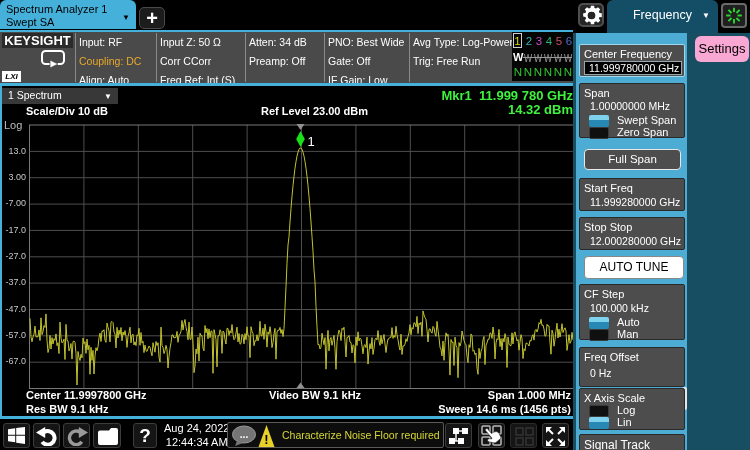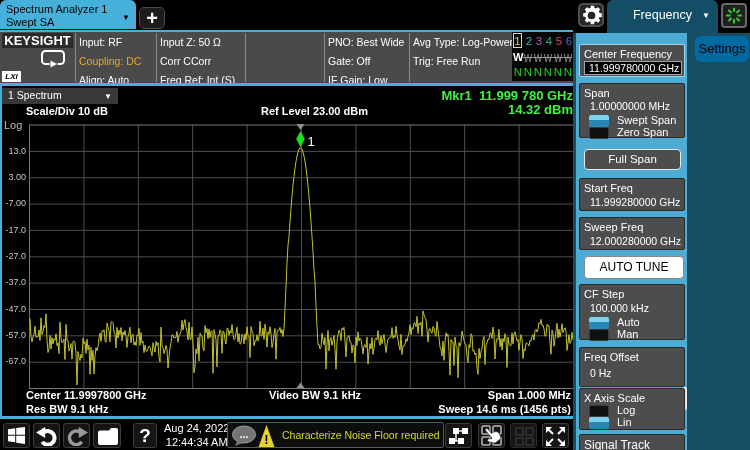--- a/index.html
+++ b/index.html
@@ -50,21 +50,21 @@
 #menucol { left:576px; top:33px; width:111px; height:417px; background:#4cacd3; }
 #menuitems { position:absolute; left:576px; top:41px; width:111px; height:417px; }
 .mi { position:absolute; left:3px; width:106px; background:#4d4d4d;
   border:1px solid #2a2a2a; border-radius:2px; color:#fff; }
 .mi .lbl { position:absolute; left:4px; top:3px; font-size:11px; }
 .mi .val { position:absolute; left:10px; font-size:10.5px; white-space:nowrap; }
 .radio { position:absolute; left:9px; width:20px; height:12px; border-radius:2px; }
 .radio.on { background:linear-gradient(#7ed2ee 0 42%, #2787b5 42% 100%); }
 .radio.off { background:#101010; border:1px solid #3a3a3a; }
 .rlbl { position:absolute; left:37px; font-size:11px; color:#fff; }
-#settingstab { left:695px; top:36px; width:54px; height:26px; background:#0369a1;
+#settingstab { left:695px; top:36px; width:54px; height:26px; background:#f9a8d4;
   border-radius:6px; color:#000; font-size:13px; text-align:center; line-height:26px; }
 #scrollthumb { left:681.5px; top:387px; width:5.5px; height:23px; background:#e5e5e5;
   border-radius:2px; }
 
 
 #graph { left:0; top:85.5px; width:573px; height:331px; background:#000; }
 #leftedge { left:0; top:84px; width:1.5px; height:334px; background:#45b1da; }
 #blue3 { left:0; top:416px; width:573px; height:2.5px; background:#45b1da; }
 #specdd { left:2px; top:2.5px; width:116px; height:15.5px; background:#383838;
   color:#fff; font-size:10.5px; line-height:15px; padding-left:6px; }
@@ -119,20 +119,21 @@
         <rect x="2" y="2" width="22" height="13" rx="3.5" fill="none" stroke="#fff" stroke-width="2"></rect>
         <path d="M10 11 L18 15 L10 19 Z" fill="#fff" stroke="#4a4a4a" stroke-width="0.8"></path>
       </svg>
       <div class="abs" id="lxi">LXI</div>
     </div>
     <div class="hsep" style="left:75px"></div>
     <div class="hcol" style="left:79px">Input: RF<br><span style="color:#e8a92a">Coupling: DC</span><br>Align: Auto</div>
     <div class="hsep" style="left:156px"></div>
     <div class="hcol" style="left:160px">Input Z: 50 Ω<br>Corr CCorr<br>Freq Ref: Int (S)<br>NFE: Adaptive</div>
     <div class="hsep" style="left:245px"></div>
+    <div class="hcol" style="left:249px">Atten: 34 dB<br>Preamp: Off</div>
     <div class="hsep" style="left:324px"></div>
     <div class="hcol" style="left:328px">PNO: Best Wide<br>Gate: Off<br>IF Gain: Low<br>Sig Track: Off</div>
     <div class="hsep" style="left:409px"></div>
     <div class="hcol" style="left:413px">Avg Type: Log-Power<br>Trig: Free Run</div>
     <div class="abs" id="tracepanel">
       <span class="tc" style="left:1px;top:1px;color:#d6d600;border:1px solid #cfcfcf;width:9px;height:15px;line-height:15px">1</span>
       <span class="tc" style="left:12px;top:3px;color:#2fb3b3">2</span>
       <span class="tc" style="left:22px;top:3px;color:#c44fc4">3</span>
       <span class="tc" style="left:32px;top:3px;color:#2fb377">4</span>
       <span class="tc" style="left:42px;top:3px;color:#c44f6a">5</span>
@@ -227,21 +228,21 @@
         <div class="rlbl" style="top:30px">Swept Span</div>
     <div class="radio off" style="top:43px"></div>
         <div class="rlbl" style="top:42px">Zero Span</div>
   </div>
   <div class="mi" style="top:108px; left:8px; width:97px; height:21px; border:1.5px solid #e8e8e8; border-radius:4px; text-align:center; font-size:11.5px; line-height:18px">Full Span</div>
   <div class="mi" style="top:137px; height:33px">
     <div class="lbl">Start Freq</div>
     <div class="val" style="top:17px">11.999280000 GHz</div>
   </div>
   <div class="mi" style="top:176px; height:33px">
-    <div class="lbl">Sweep Freq</div>
+    <div class="lbl">Stop Stop</div>
     <div class="val" style="top:17px">12.000280000 GHz</div>
   </div>
   <div class="mi" style="top:215px; left:8px; width:100px; height:23px; background:#fff; border:1px solid #888; border-radius:4px; text-align:center; color:#000; font-size:12px; line-height:21px">AUTO TUNE</div>
   <div class="mi" style="top:243px; height:56px">
     <div class="lbl">CF Step</div>
     <div class="val" style="top:17px">100.000 kHz</div>
     <div class="radio on" style="top:32px"></div>
         <div class="rlbl" style="top:31px">Auto</div>
     <div class="radio off" style="top:44px"></div>
         <div class="rlbl" style="top:43px">Man</div>

